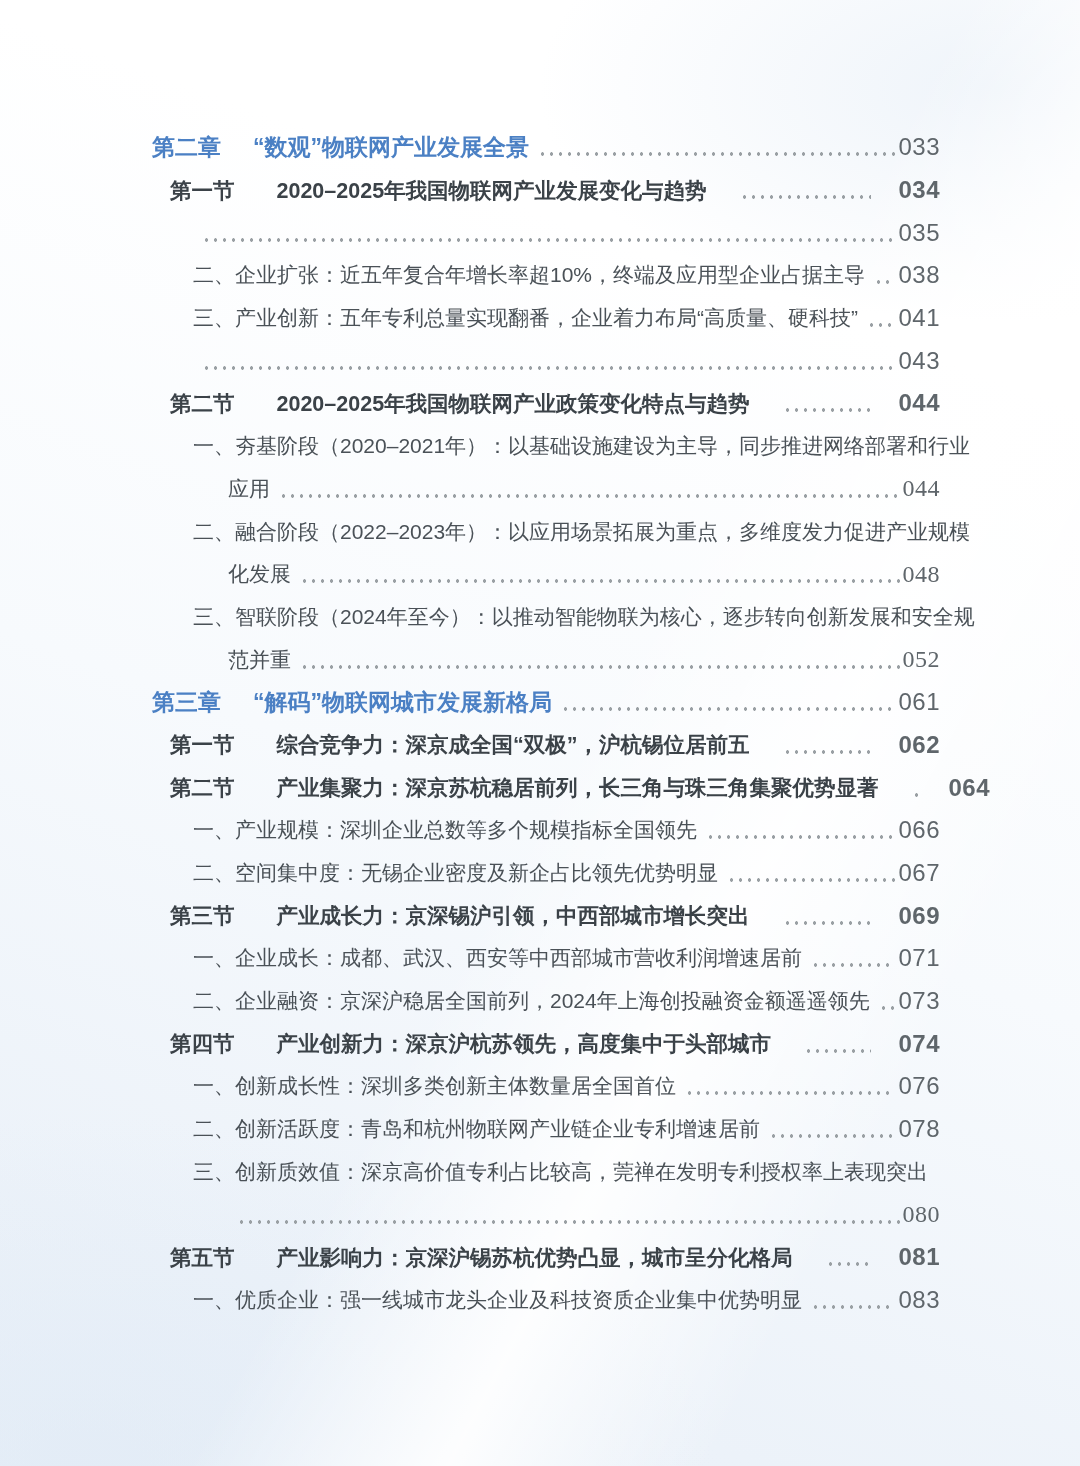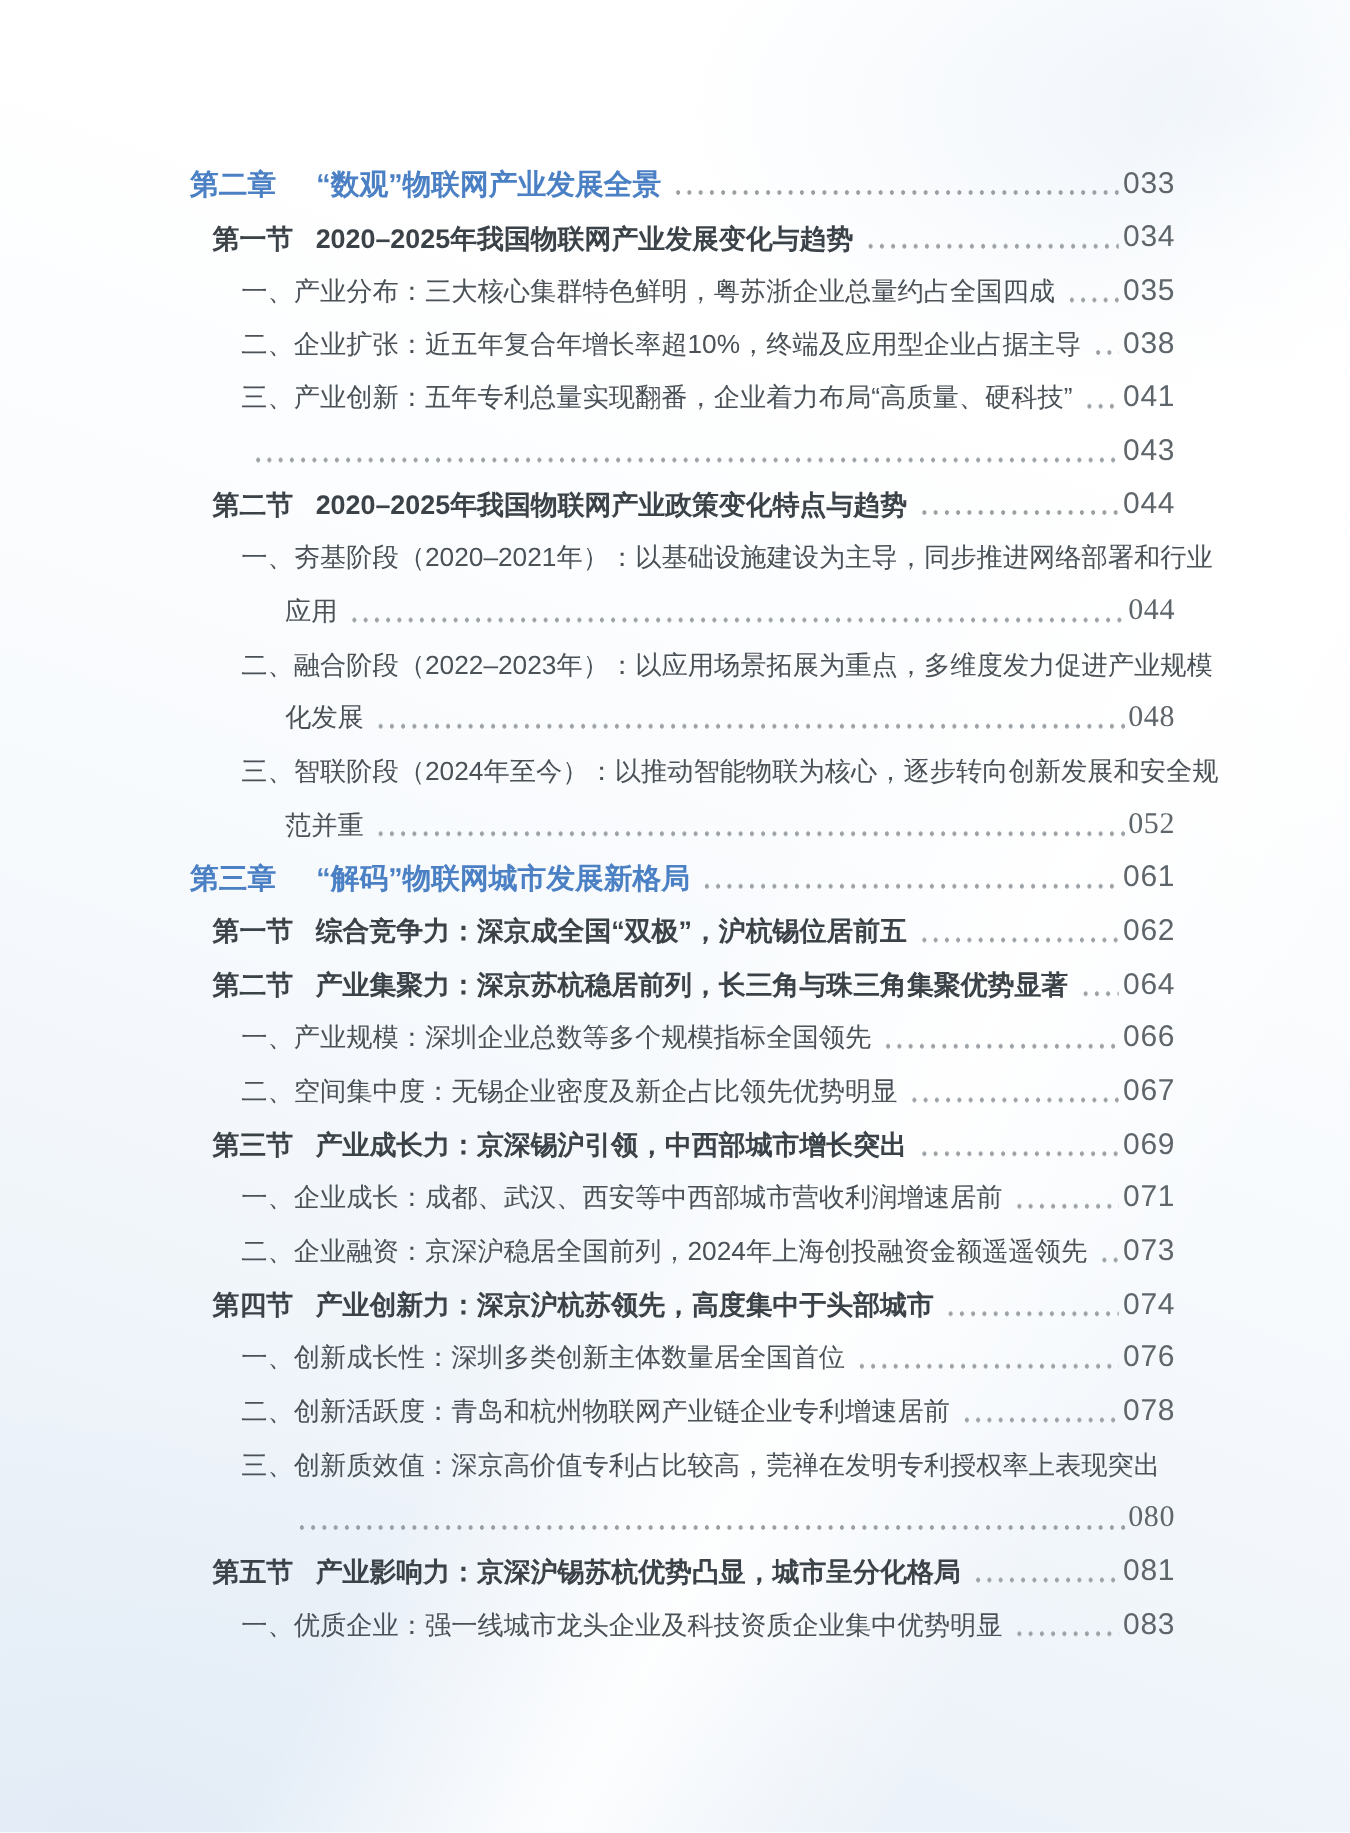--- a/index.html
+++ b/index.html
@@ -60,23 +60,24 @@
     font-weight: bold;
     font-size: 23px;
   }
   .row.chapter .label { margin-right: 32px; }
   .row.chapter .pagenum { font-weight: normal; }
   .row.section {
     color: var(--c-section, #3b4248);
     font-weight: bold;
     font-size: 21.5px;
     padding-left: 18px;
+    gap: 24px;
   }
   .row.section .label { margin-right: 18px; }
-  .row.section .pagenum { font-weight: normal; }
+  .row.section .pagenum { font-weight: bold; }
   .row.item   { padding-left: 41px; }
   .row.cont   { padding-left: 76px; font-family: Liberation Serif, serif; }
 </style>
 </head>
 <body>
 
 <div class="canvas">
   <div class="toc" id="toc">
       <div class="row chapter">
     <span class="label">第二章</span>
@@ -85,21 +86,20 @@
     <span class="pagenum">033</span>
   </div>
       <div class="row section">
     <span class="label">第一节</span>
     <span class="title">2020–2025年我国物联网产业发展变化与趋势</span>
     <span class="leader"></span>
     <span class="pagenum">034</span>
   </div>
       <div class="row item">
 
-    <span class="title">一、产业分布：三大核心集群特色鲜明，粤苏浙企业总量约占全国四成</span>
     <span class="leader"></span>
     <span class="pagenum">035</span>
   </div>
       <div class="row item">
 
     <span class="title">二、企业扩张：近五年复合年增长率超10%，终端及应用型企业占据主导</span>
     <span class="leader"></span>
     <span class="pagenum">038</span>
   </div>
       <div class="row item">

